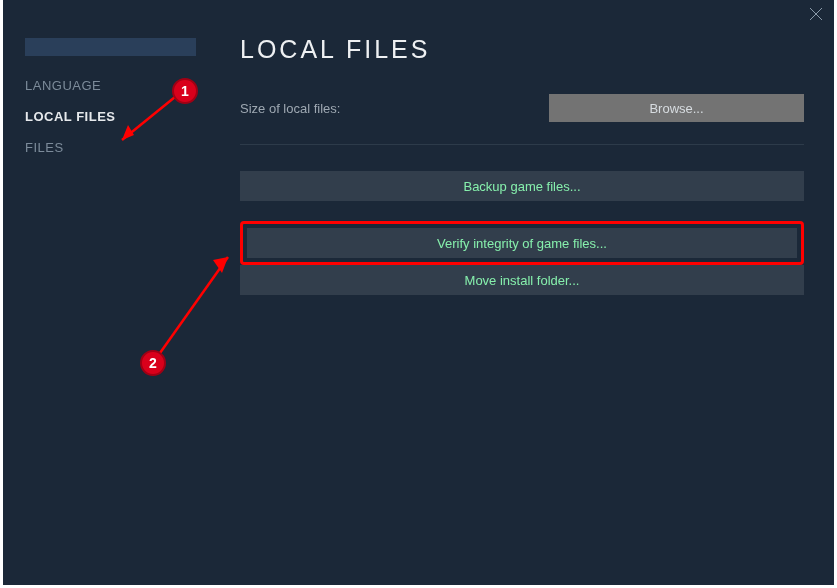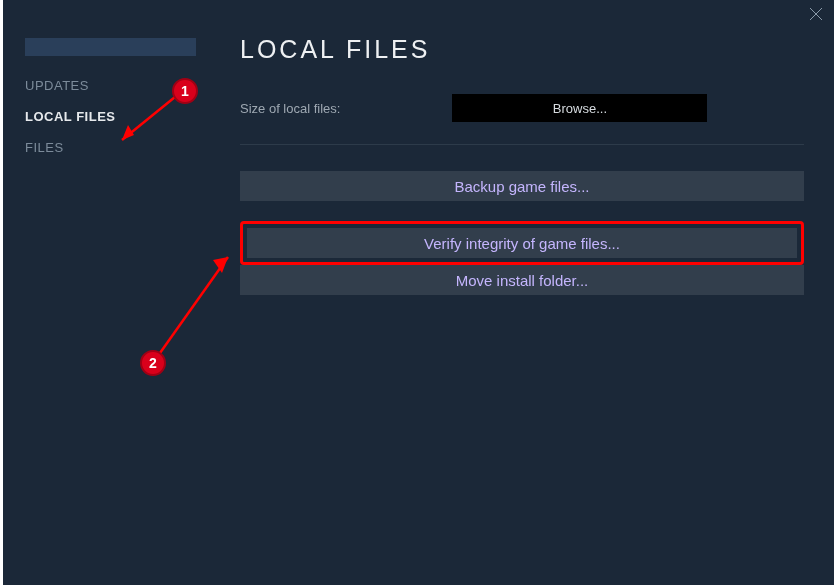--- a/index.html
+++ b/index.html
@@ -62,54 +62,55 @@
   .page-title {
     font-size: 25px;
     font-weight: 300;
     letter-spacing: 3px;
     color: #eef0f2;
     margin-bottom: 30px;
   }
   .info-row {
     display: flex;
     align-items: center;
+    justify-content: space-between;
     margin-bottom: 22px;
   }
   .info-label {
     color: #9ea8b2;
     font-size: 13px;
   }
   .info-value {
     width: 100px;
     height: 16px;
   }
   .browse-btn {
     width: 255px;
     height: 28px;
-    background: #000000;
+    background: #737373;
     color: #d7dce0;
     border: none;
     font-size: 13px;
     cursor: pointer;
   }
 
   .divider {
     height: 1px;
     background: #2d3b4a;
     margin-bottom: 26px;
   }
 
   .wide-btn {
     display: block;
     width: 100%;
     height: 30px;
     background: #323e4c;
-    color: #c4b5fd;
+    color: #86efac;
     border: none;
-    font-size: 15px;
+    font-size: 13px;
     cursor: pointer;
     margin-bottom: 20px;
   }
   .verify-wrap {
     position: relative;
     padding: 4px;
     border: 3px solid #ff0000;
     border-radius: 4px;
   }
   .verify-wrap .wide-btn { margin-bottom: 0; }
@@ -141,21 +142,21 @@
 
   <div class="close-icon">
     <svg viewBox="0 0 16 16" fill="none">
         <line x1="2" y1="2" x2="14" y2="14"></line>
         <line x1="14" y1="2" x2="2" y2="14"></line>
       </svg>
   </div>
 
   <div class="sidebar">
     <div class="sidebar-header"></div>
-    <div class="nav-item">UPDATES</div>
+    <div class="nav-item">LANGUAGE</div>
     <div class="nav-item active">LOCAL FILES</div>
     <div class="nav-item">FILES</div>
   </div>
 
   <div class="content">
     <div class="page-title">LOCAL FILES</div>
 
     <div class="info-row">
       <div style="display:flex;align-items:center;gap:12px;">
         <span class="info-label">Size of local files:</span>

